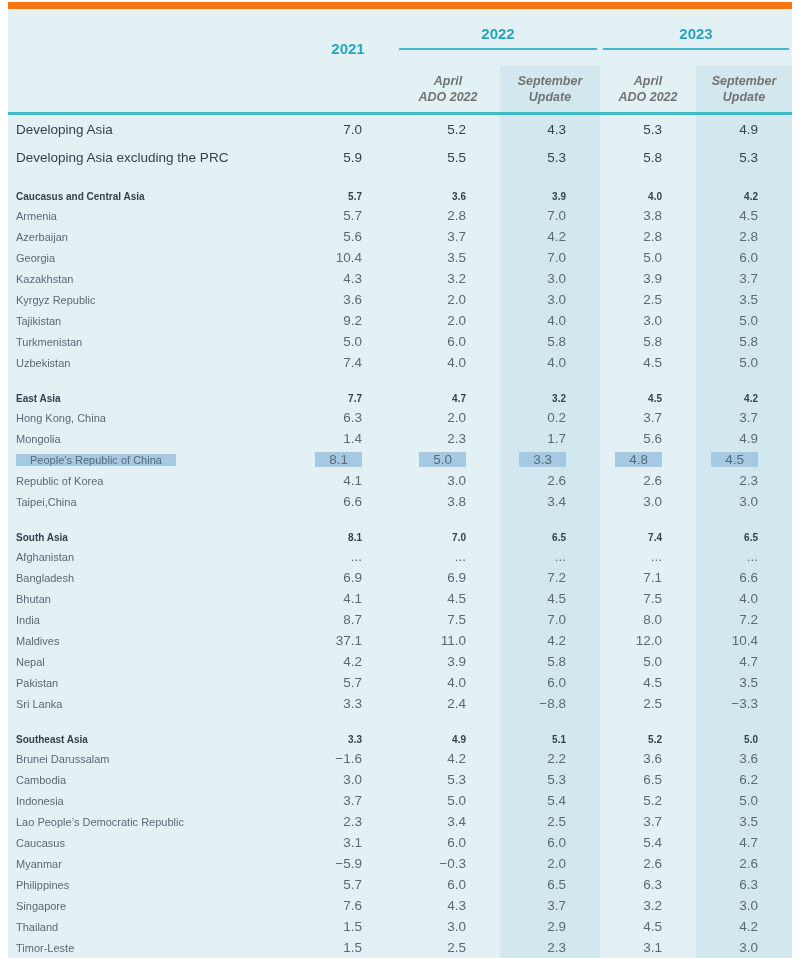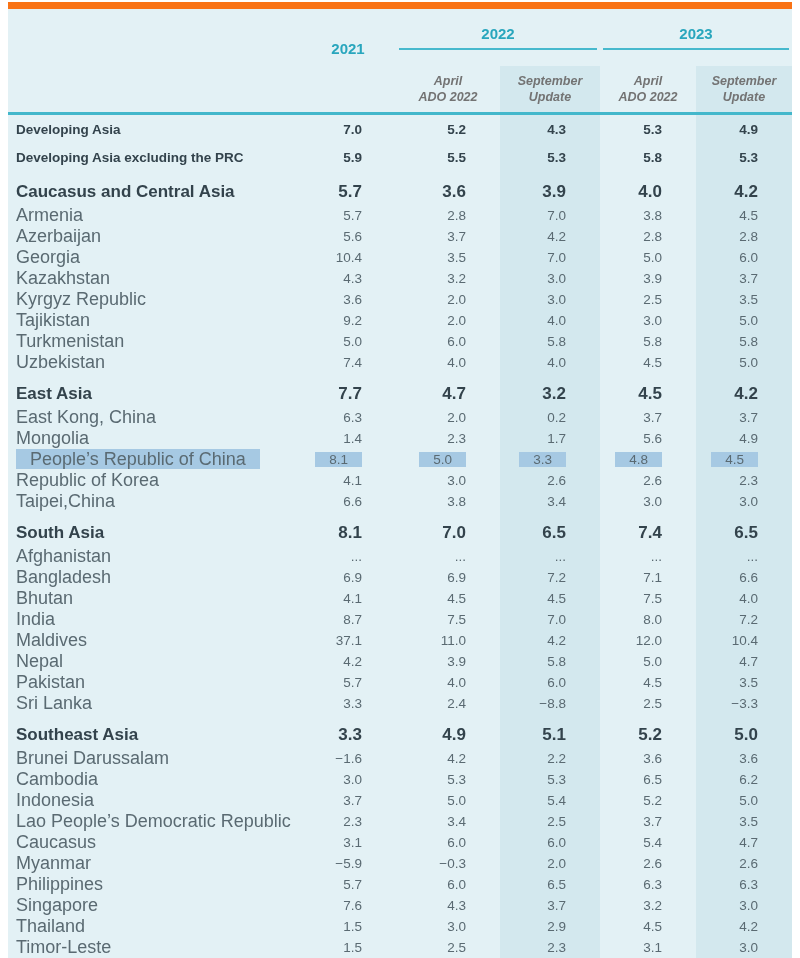--- a/index.html
+++ b/index.html
@@ -72,44 +72,44 @@
     border-bottom: 3px solid #43b7cb;
   }
 
   
   .band { background: #d3e8ee; }
 
   
   td.label {
     padding-left: 8px;
     color: #5a6a72;
-    font-size: 18px;
+    font-size: 11px;
     text-align: left;
     white-space: nowrap;
     overflow: hidden;
   }
   td.num {
     padding-right: 34px;
     color: #5a6a72;
     font-size: 13.5px;
     text-align: right;
     white-space: nowrap;
   }
   tr.country td { height: 21px; }
   tr.total td {
     height: 28px;
-    font-weight: bold;
+    font-weight: normal;
     color: #33434c;
     font-size: 13.5px;
   }
   tr.group td {
     height: 23px;
     font-weight: bold;
     color: #33434c;
-    font-size: 17px;
+    font-size: 10px;
     vertical-align: bottom;
     padding-bottom: 3px;
   }
   tr.spacer td { height: 8px; }
 
   
   .hl {
     background: #a6c9e3;
     padding: 0 14px;
   }
@@ -258,21 +258,21 @@
           </tr>
           <tr class="group">
             <td class="label">East Asia</td>
             <td class="num">7.7</td>
             <td class="num">4.7</td>
             <td class="num band">3.2</td>
             <td class="num">4.5</td>
             <td class="num band">4.2</td>
           </tr>
           <tr class="country">
-            <td class="label">East Kong, China</td>
+            <td class="label">Hong Kong, China</td>
             <td class="num">6.3</td>
             <td class="num">2.0</td>
             <td class="num band">0.2</td>
             <td class="num">3.7</td>
             <td class="num band">3.7</td>
           </tr>
           <tr class="country">
             <td class="label">Mongolia</td>
             <td class="num">1.4</td>
             <td class="num">2.3</td>

